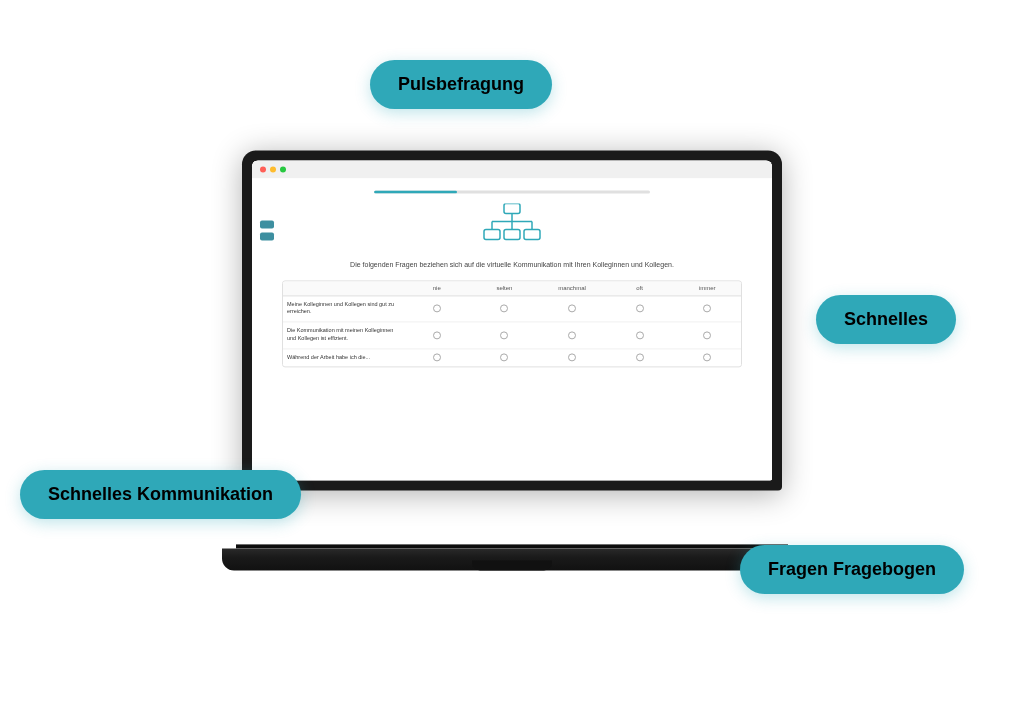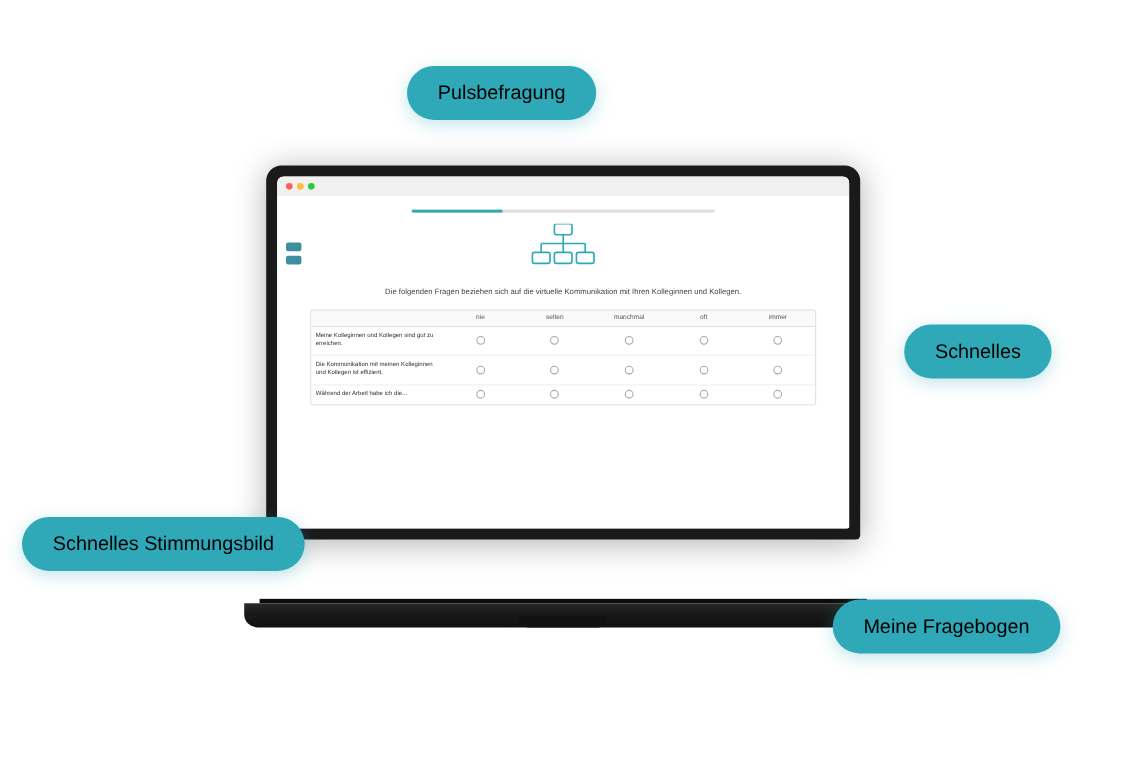--- a/index.html
+++ b/index.html
@@ -212,21 +212,21 @@
       background: #111;
       border-radius: 0 0 8px 8px;
     }
 
     
     .bubble {
       position: absolute;
       background: #2fa8b8;
       border-radius: 40px;
       padding: 14px 28px;
-      font-weight: 400;
+      font-weight: 700;
       font-size: 18px;
       color: #000;
       white-space: nowrap;
       box-shadow: 0 4px 15px rgba(47,168,184,0.3);
     }
 
     .bubble-schnell-effektiv {
       top: 145px;
       left: 35px;
     }
@@ -398,17 +398,17 @@
     <div class="laptop-hinge"></div>
 
     <div class="laptop-base">
       <div class="laptop-notch"></div>
     </div>
 
   </div>
 
   <div class="bubble bubble-feedback">Schnelles</div>
 
-  <div class="bubble bubble-stimmungsbild">Schnelles Stimmungsbild</div>
-
-  <div class="bubble bubble-fragebogen">Meine Fragebogen</div>
+  <div class="bubble bubble-stimmungsbild">Schnelles Kommunikation</div>
+
+  <div class="bubble bubble-fragebogen">Fragen Fragebogen</div>
 
 </div>
 
 </body></html>

